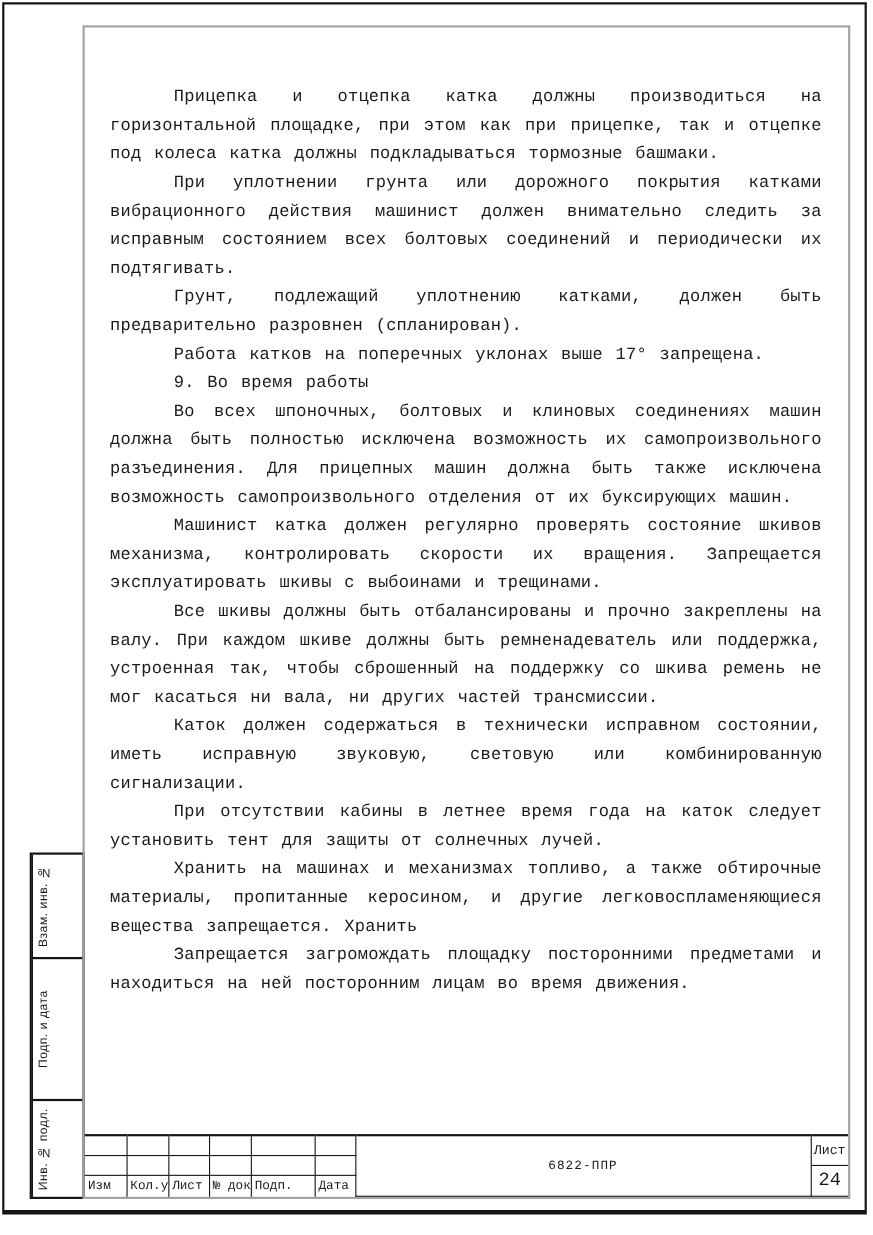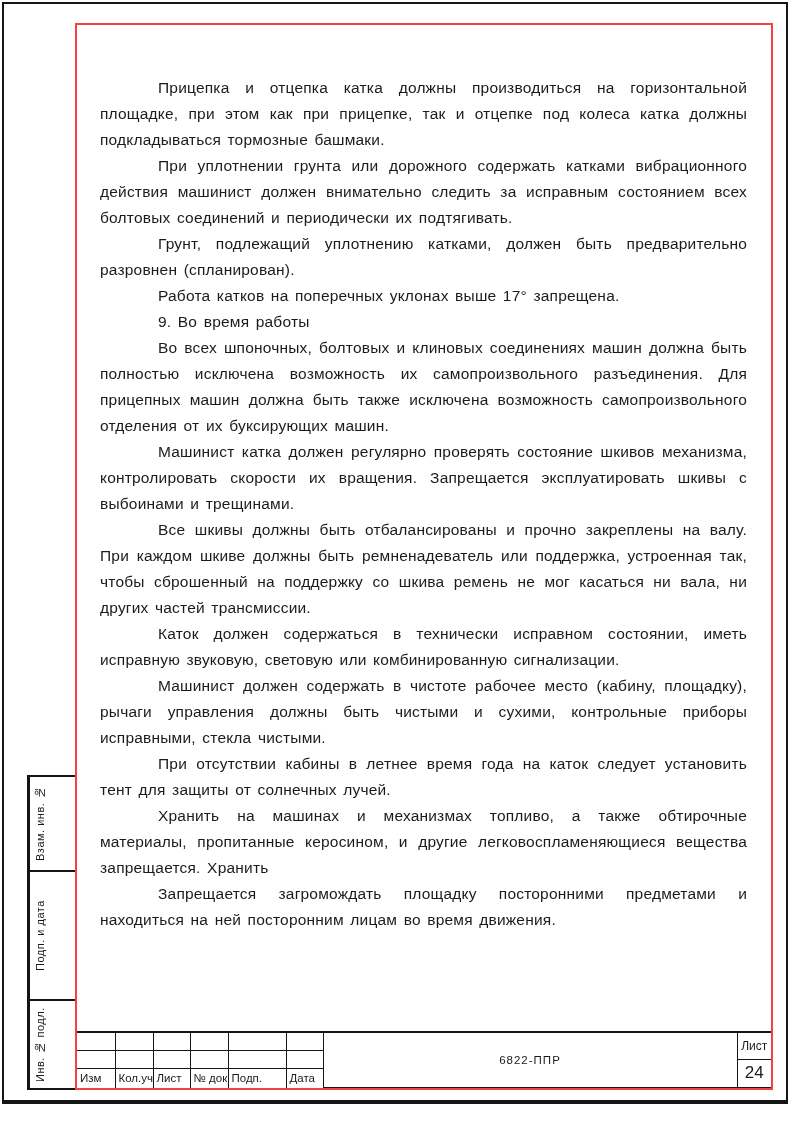--- a/index.html
+++ b/index.html
@@ -23,22 +23,23 @@
     width: 786px; height: 1102px;
     border: 2px solid #151515;
     border-bottom-width: 4px;
     box-sizing: border-box;
   }
   
   .frame {
     position: absolute;
     left: 75px; top: 23px;
     width: 698px; height: 1067px;
-    border: 2px solid #ef4444;
-    box-sizing: border-box;
+    border: 2px solid #a3a3a3;
+    box-sizing: border-box;
+    font-family: Liberation Mono, monospace;
   }
   
   .side-column {
     position: absolute;
     left: 27px; top: 775px;
     width: 50px; height: 315px;
     border: 2px solid #151515;
     box-sizing: border-box;
     display: flex;
     flex-direction: column;
@@ -149,29 +150,28 @@
     <div class="side-cell" style="flex:1;">
       <div class="side-cell-label">Инв. № подл.</div>
       <div class="side-cell-blank"></div>
     </div>
   </div>
 
   <div class="frame">
 
     <div class="text-content">
         <p class="para">Прицепка и отцепка катка должны производиться на горизонтальной площадке, при этом как при прицепке, так и отцепке под колеса катка должны подкладываться тормозные башмаки.</p>
-        <p class="para">При уплотнении грунта или дорожного содержать катками вибрационного действия машинист должен внимательно следить за исправным состоянием всех болтовых соединений и периодически их подтягивать.</p>
+        <p class="para">При уплотнении грунта или дорожного покрытия катками вибрационного действия машинист должен внимательно следить за исправным состоянием всех болтовых соединений и периодически их подтягивать.</p>
         <p class="para">Грунт, подлежащий уплотнению катками, должен быть предварительно разровнен (спланирован).</p>
         <p class="para">Работа катков на поперечных уклонах выше 17° запрещена.</p>
         <p class="para">9. Во время работы</p>
         <p class="para">Во всех шпоночных, болтовых и клиновых соединениях машин должна быть полностью исключена возможность их самопроизвольного разъединения. Для прицепных машин должна быть также исключена возможность самопроизвольного отделения от их буксирующих машин.</p>
         <p class="para">Машинист катка должен регулярно проверять состояние шкивов механизма, контролировать скорости их вращения. Запрещается эксплуатировать шкивы с выбоинами и трещинами.</p>
         <p class="para">Все шкивы должны быть отбалансированы и прочно закреплены на валу. При каждом шкиве должны быть ремненадеватель или поддержка, устроенная так, чтобы сброшенный на поддержку со шкива ремень не мог касаться ни вала, ни других частей трансмиссии.</p>
         <p class="para">Каток должен содержаться в технически исправном состоянии, иметь исправную звуковую, световую или комбинированную сигнализации.</p>
-        <p class="para">Машинист должен содержать в чистоте рабочее место (кабину, площадку), рычаги управления должны быть чистыми и сухими, контрольные приборы исправными, стекла чистыми.</p>
         <p class="para">При отсутствии кабины в летнее время года на каток следует установить тент для защиты от солнечных лучей.</p>
         <p class="para">Хранить на машинах и механизмах топливо, а также обтирочные материалы, пропитанные керосином, и другие легковоспламеняющиеся вещества запрещается. Хранить</p>
         <p class="para">Запрещается загромождать площадку посторонними предметами и находиться на ней посторонним лицам во время движения.</p>
       </div>
 
     <table class="stamp">
       <colgroup>
         <col style="width:38px">
           <col style="width:38px">
           <col style="width:37px">

